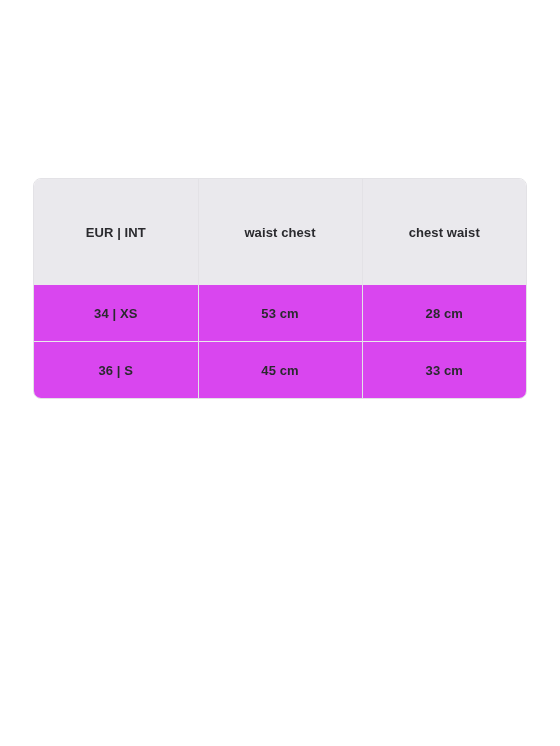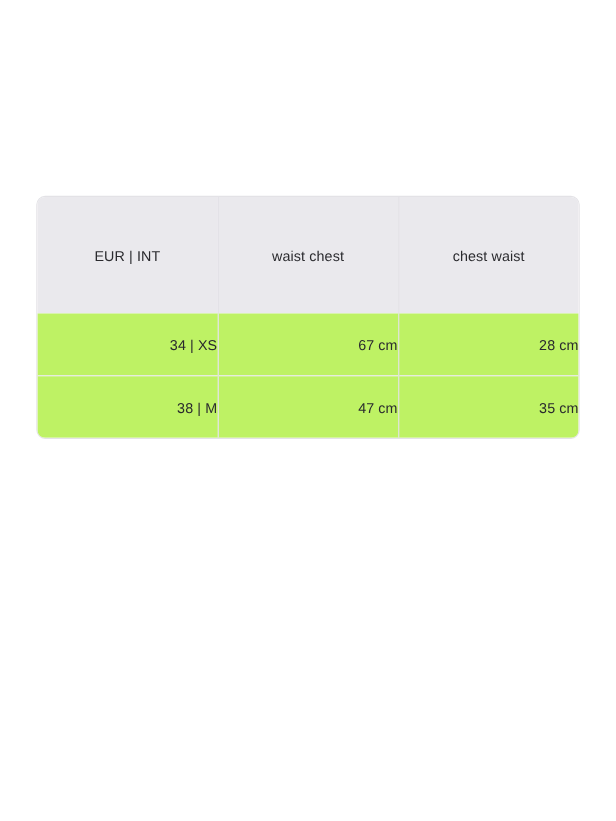--- a/index.html
+++ b/index.html
@@ -60,35 +60,35 @@
   
   table.size-table thead th {
     background: #eae9ed;
     height: 106px;
     font-size: 13px;
     letter-spacing: 0.1px;
   }
 
   
   table.size-table tbody td {
-    background: #bef264;
+    background: #d946ef;
     height: 56px;
     font-size: 13px;
     letter-spacing: 0.1px;
     border-top: 1px solid #eaeaec;
-    text-align: right;
   }
 
   table.size-table tbody tr:first-child td {
     border-top: none;
   }
 
   .cell-text {
     display: block;
     line-height: 1;
+    font-weight: bold;
   }
 </style>
 </head>
 <body>
 
 <div class="page">
 
   <div class="size-table-wrap">
     <table class="size-table">
 
@@ -106,39 +106,39 @@
         </tr>
       </thead>
 
       <tbody>
 
         <tr>
           <td>
             <span class="cell-text">34 | XS</span>
           </td>
           <td>
-            <span class="cell-text">67 cm</span>
+            <span class="cell-text">53 cm</span>
           </td>
           <td>
             <span class="cell-text">28 cm</span>
           </td>
         </tr>
 
-
         <tr>
           <td>
-            <span class="cell-text">38 | M</span>
+            <span class="cell-text">36 | S</span>
           </td>
           <td>
-            <span class="cell-text">47 cm</span>
+            <span class="cell-text">45 cm</span>
           </td>
           <td>
-            <span class="cell-text">35 cm</span>
+            <span class="cell-text">33 cm</span>
           </td>
         </tr>
+
 
 
 
       </tbody>
     </table>
   </div>
 
 </div>
 
 </body></html>

